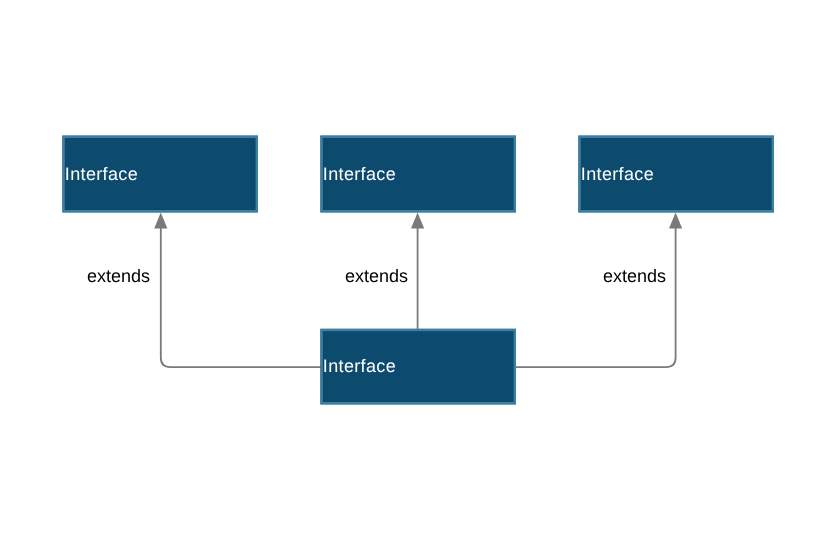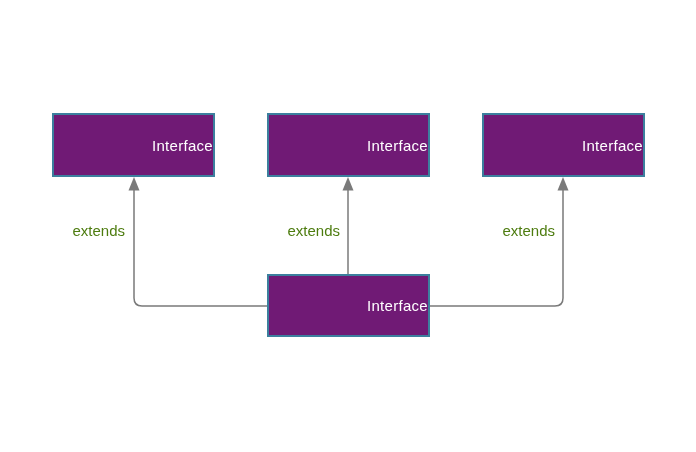--- a/index.html
+++ b/index.html
@@ -20,37 +20,37 @@
     width: 696px; height: 452px;
   }
   .edge {
     fill: none;
     stroke-width: 1.5;
   }
   .node {
     position: absolute;
     box-sizing: border-box;
     width: 163px; height: 64px;
-    background: #701a75;
+    background: #0c4a6e;
     border: 2px solid #3c7f9e;
     display: flex;
     align-items: center;
-    justify-content: flex-end;
+    justify-content: flex-start;
   }
   .node-label {
     color: #ffffff;
     font-size: 15px;
     letter-spacing: 0.3px;
   }
   .edge-label {
     position: absolute;
     width: 80px; height: 18px;
     line-height: 18px;
     text-align: right;
-    color: #4d7c0f;
+    color: #000000;
     font-size: 15px;
   }
   .lbl-left   { left: 45px;  top: 222px; }
   .lbl-middle { left: 260px; top: 222px; }
   .lbl-right  { left: 475px; top: 222px; }
   .node-top-left   { left: 52px;  top: 113px; }
   .node-top-middle { left: 267px; top: 113px; }
   .node-top-right  { left: 482px; top: 113px; }
   .node-bottom     { left: 267px; top: 274px; height: 63px; }
 </style>

